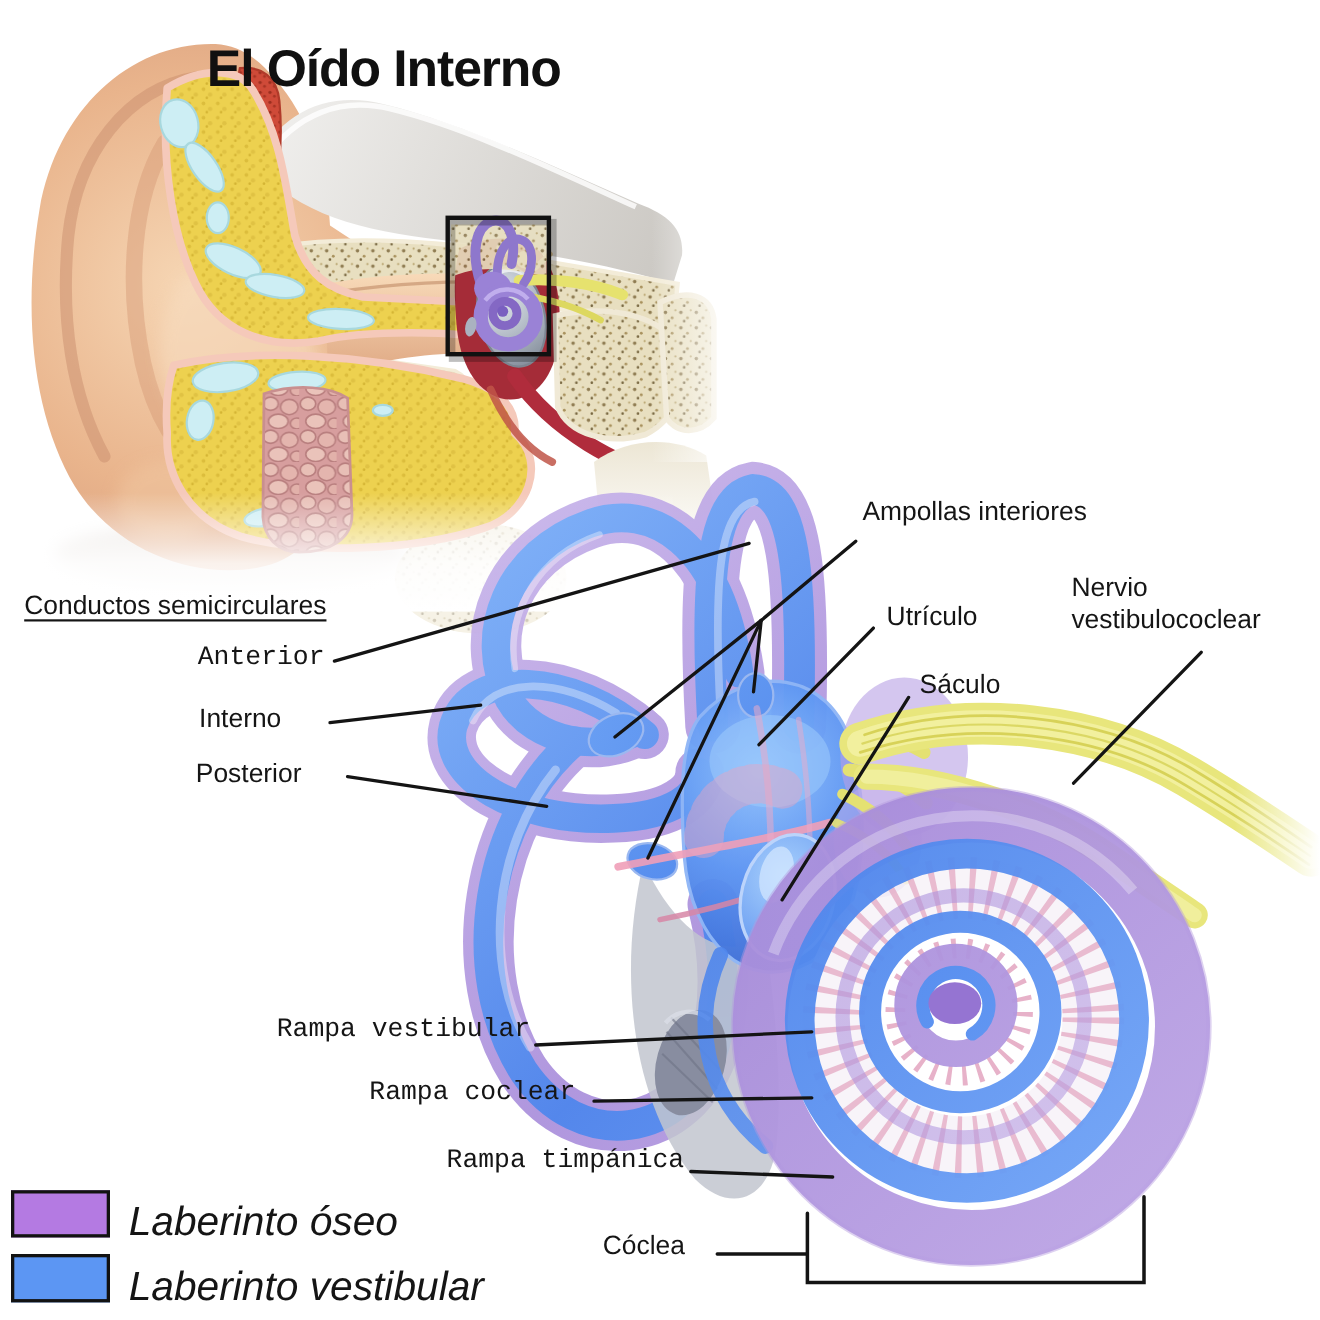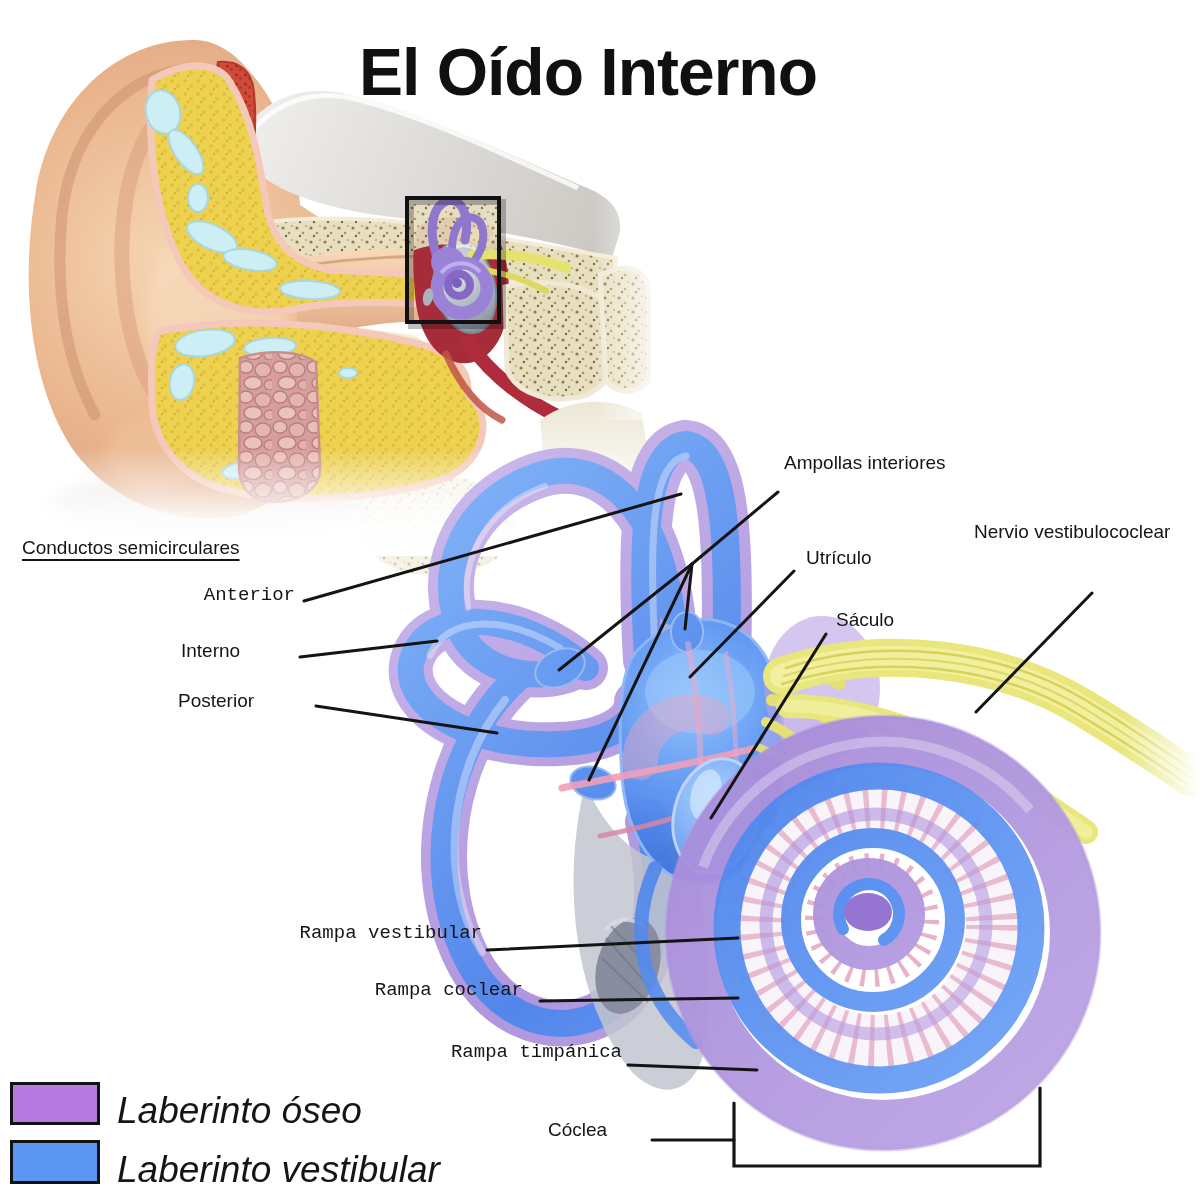--- a/index.html
+++ b/index.html
@@ -2,27 +2,27 @@
 <html><head>
 <meta charset="utf-8">
 <style>
   html,body { margin:0; padding:0; background:#ffffff; }
   #stage {
     position:relative; width:1200px; height:1200px; background:#fff;
     overflow:hidden; font-family:"Liberation Sans", sans-serif;
   }
   #art { position:absolute; inset:0; }
   .lbl {
-    position:absolute; font-size:19px; line-height:1.22; color:#151515;
+    position:absolute; font-size:24px; line-height:1.22; color:#151515;
     white-space:nowrap;
   }
   .ra { text-align:right;font-family:Liberation Mono, monospace; }
   #title {
-    position:absolute; left:188px; top:34px; width:800px; text-align:center;
-    font-size:66px; font-weight:700; letter-spacing:-1px; color:#101010;
+    position:absolute; left:188px; top:34px; width:800px; text-align:left;
+    font-size:47px; font-weight:700; letter-spacing:-1px; color:#101010;
     white-space:nowrap;
   }
   .underline { text-decoration:underline; text-decoration-thickness:2px; text-underline-offset:5px; }
   .wrap { white-space:normal; }
   .swatch { position:absolute; border:3px solid #121212; box-sizing:border-box; }
   .legend-label { font-style:italic; font-size:37px; }
 </style>
 </head>
 <body>
 

